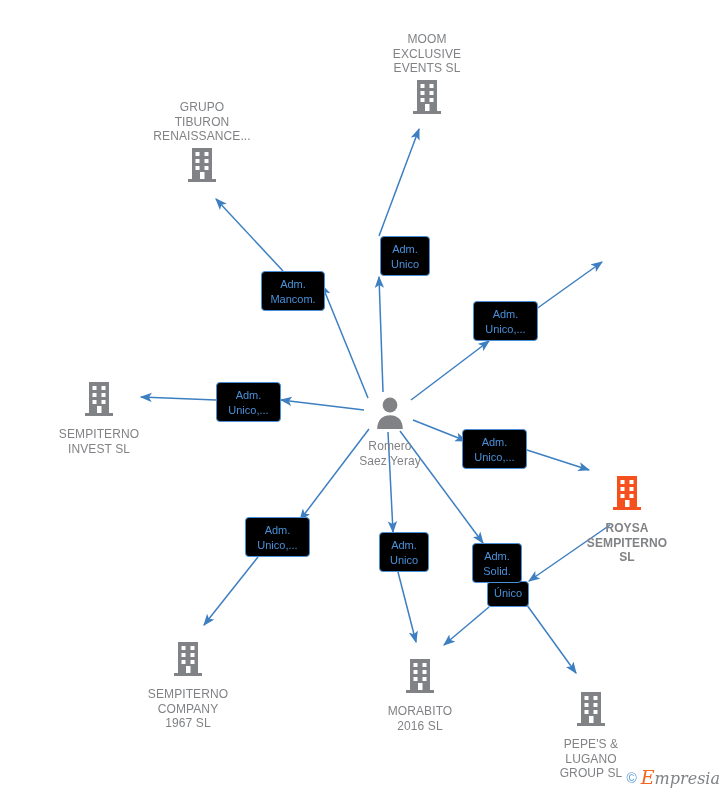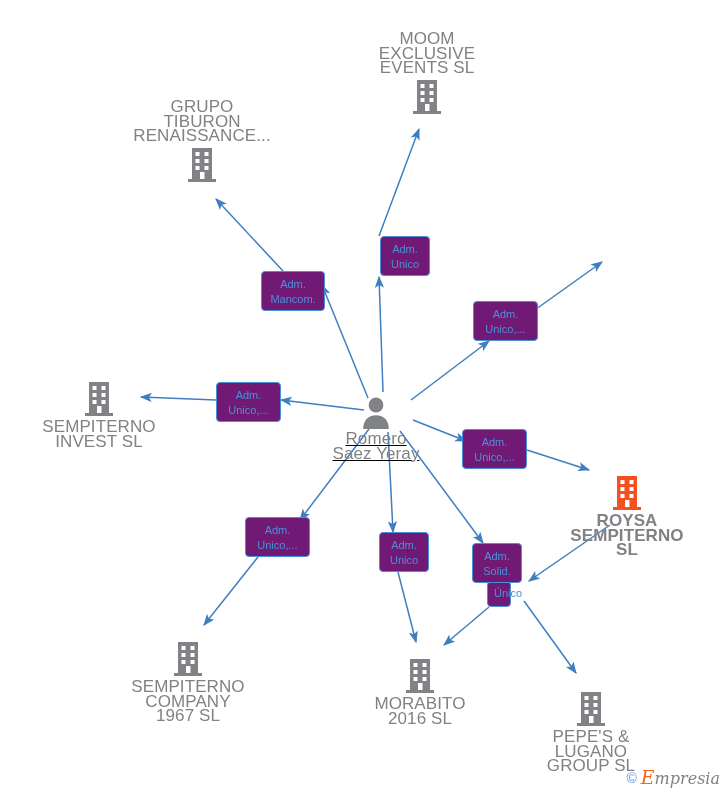--- a/index.html
+++ b/index.html
@@ -32,39 +32,39 @@
     margin-left: -75px;
     text-align: center;
     z-index: 3;
   }
   .node .glyph {
     display: block;
     line-height: 0;
   }
   .node .caption {
     display: block;
-    font-size: 17px;
+    font-size: 12px;
     line-height: 14.5px;
     color: #808285;
     letter-spacing: 0.1px;
     white-space: pre-line;
   }
   .node.highlight .caption {
     color: #808285;
     font-weight: bold;
   }
   .node.caption-top .caption { margin-bottom: 2px; }
-  .node.caption-bottom .caption { margin-top: 2px; }
+  .node.caption-bottom .caption { margin-top: 9px; }
 
   
   .rel {
     position: absolute;
     z-index: 6;
     box-sizing: border-box;
-    background: #701a75;
+    background: #000000;
     border: 1.3px solid #4a90d9;
     border-radius: 4px;
     color: #4a90d9;
     font-size: 11px;
     line-height: 15px;
     text-align: center;
     padding: 5px 4px 6px 4px;
     white-space: pre-line;
   }
   .rel.single-line {
@@ -155,21 +155,21 @@
 
   <div class="rel" style="left:462px;top:429px;width:65px;height:40px;">Adm.
 Unico,...</div>
 
   <div class="rel" style="left:245px;top:517px;width:65px;height:40px;">Adm.
 Unico,...</div>
 
   <div class="rel" style="left:379px;top:532px;width:50px;height:40px;">Adm.
 Unico</div>
 
-  <div class="rel single-line" style="left:487px;top:581px;width:24px;height:26px;z-index:5;">Único</div>
+  <div class="rel single-line" style="left:487px;top:581px;width:42px;height:26px;z-index:5;">Único</div>
 
   <div class="rel" style="left:472px;top:543px;width:50px;height:40px;z-index:7;">Adm.
 Solid.</div>
 
   <div class="node caption-top" style="left:427px;top:32px;">
     <span class="caption">MOOM
 EXCLUSIVE
 EVENTS  SL</span>
     <span class="glyph">
       <svg width="34" height="38" viewBox="0 0 34 38" xmlns="http://www.w3.org/2000/svg">
@@ -292,21 +292,21 @@
         <rect x="10.5" y="20" width="4" height="4" fill="#ffffff"></rect>
         <rect x="19.5" y="20" width="4" height="4" fill="#ffffff"></rect>
         <rect x="15" y="26" width="4.5" height="7" fill="#ffffff"></rect>
       </svg>
     </span>
     <span class="caption">PEPE'S &amp;
 LUGANO
 GROUP  SL</span>
   </div>
 
-  <div class="node caption-bottom" style="left:376px;top:396px;z-index:4;text-decoration:underline;">
+  <div class="node caption-bottom" style="left:390px;top:396px;z-index:4;">
     <span class="glyph">
       <svg width="32" height="34" viewBox="0 0 32 34" xmlns="http://www.w3.org/2000/svg">
         <circle cx="16" cy="9" r="7.4" fill="#808285"></circle>
         <path d="M3.2,33 C3.2,23.6 8.9,19.2 16,19.2 C23.1,19.2 28.8,23.6 28.8,33 Z" fill="#808285"></path>
       </svg>
     </span>
     <span class="caption">Romero
 Saez Yeray</span>
   </div>
 

